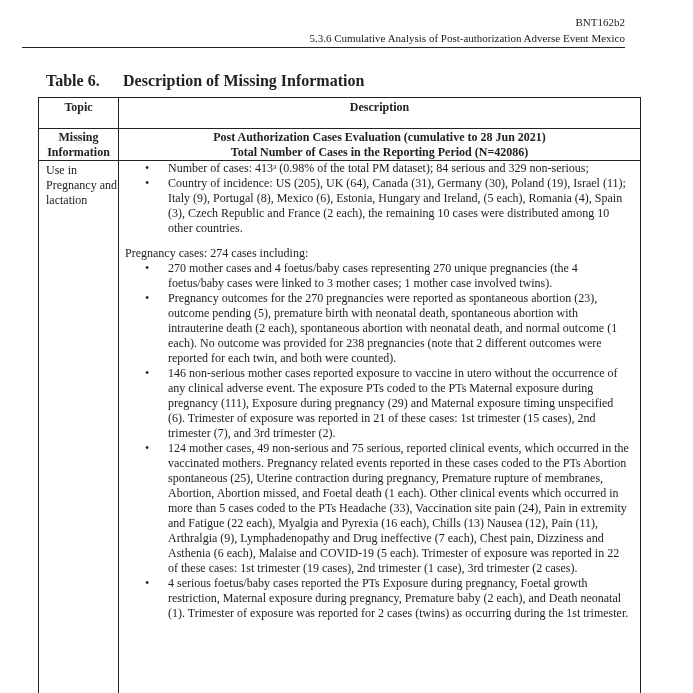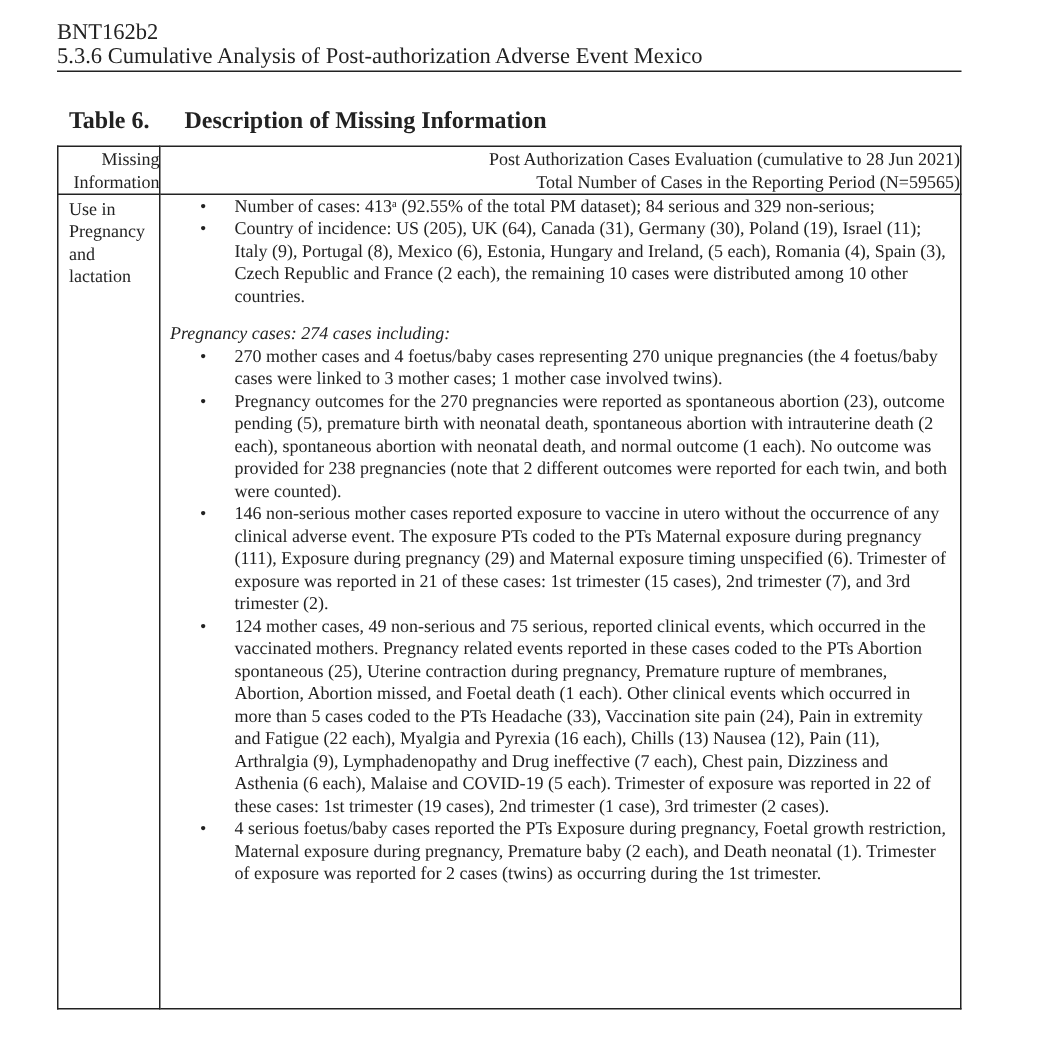--- a/index.html
+++ b/index.html
@@ -1,67 +1,71 @@
 <!DOCTYPE html>
 <html><head>
 <meta charset="utf-8">
 <style>
   html, body { margin: 0; padding: 0; background: #ffffff; }
   body {
     width: 693px; height: 693px; overflow: hidden; position: relative;
     font-family: "Liberation Serif", "DejaVu Serif", serif; color: #222;
   }
-  .doc-header { position: absolute; left: 38px; top: 14px; width: 603px; font-size: 15px; line-height: 16px; }
+  .doc-header { position: absolute; left: 22px; top: 14px; width: 603px; font-size: 11px; line-height: 16px; text-align: right; }
   .doc-header .rule { border-bottom: 1.3px solid #222; padding-bottom: 1px; }
   .table-title { position: absolute; left: 46px; top: 72px; font-size: 16px; font-weight: bold; }
   .table-title .num { display: inline-block; width: 77px; }
   table.info {
     position: absolute; left: 38px; top: 97px; width: 603px;
     border-collapse: collapse; font-size: 12px; line-height: 15px;
   }
   table.info td, table.info th { border: 1px solid #222; vertical-align: top; padding: 0; }
   table.info th { font-weight: bold; text-align: center; height: 28px; padding-top: 2px; }
   .col-topic { width: 79px; }
-  .subhead td { text-align: right; font-weight: normal; height: 28px; padding-top: 1px !important; }
+  .subhead td { text-align: center; font-weight: bold; height: 28px; padding-top: 1px !important; }
   .topic-cell { padding: 2px 0 0 7px !important; text-align: left; }
   .desc-cell { padding: 0 !important; }
   ul.blist { list-style: none; margin: 0; padding: 0; }
   ul.blist li { position: relative; padding-left: 49px; padding-right: 8px; }
   ul.blist li .bullet { position: absolute; left: 26px; top: 0; }
   .b1 { padding-top: 22px; }
-  .para { padding: 10px 0 0 6px; font-style: italic; }
+  .para { padding: 10px 0 0 6px; }
   .b2 { padding-top: 9px; }
   .b3 { padding-top: 10px; }
 </style>
 </head>
 <body>
 
 <div class="doc-header">
   <div>BNT162b2</div>
   <div class="rule">5.3.6 Cumulative Analysis of Post-authorization Adverse Event Mexico</div>
 </div>
 
 <div class="table-title">
   <span class="num">Table 6.</span><span>Description of Missing Information</span>
 </div>
 
 <table class="info">
   <tbody>
+      <tr>
+    <th class="col-topic">Topic</th>
+    <th>Description</th>
+  </tr>
   <tr class="subhead">
     <td>Missing Information</td>
     <td>
       <div>Post Authorization Cases Evaluation (cumulative to 28 Jun 2021)</div>
-      <div>Total Number of Cases in the Reporting Period (N=59565)</div>
+      <div>Total Number of Cases in the Reporting Period (N=42086)</div>
     </td>
   </tr>
   <tr>
     <td class="topic-cell" style="height:540px;">Use in Pregnancy and lactation</td>
     <td class="desc-cell">
       <ul class="blist b1">
-        <li><span class="bullet">•</span><span>Number of cases: 413ᵃ (92.55% of the total PM dataset); 84 serious and 329 non-serious;</span></li>
+        <li><span class="bullet">•</span><span>Number of cases: 413ᵃ (0.98% of the total PM dataset); 84 serious and 329 non-serious;</span></li>
         <li><span class="bullet">•</span><span>Country of incidence: US (205), UK (64), Canada (31), Germany (30), Poland (19), Israel (11); Italy (9), Portugal (8), Mexico (6), Estonia, Hungary and Ireland, (5 each), Romania (4), Spain (3), Czech Republic and France (2 each), the remaining 10 cases were distributed among 10 other countries.</span></li>
       </ul>
       <div class="para">Pregnancy cases: 274 cases including:</div>
       <ul class="blist b2">
         <li><span class="bullet">•</span><span>270 mother cases and 4 foetus/baby cases representing 270 unique pregnancies (the 4 foetus/baby cases were linked to 3 mother cases; 1 mother case involved twins).</span></li>
         <li><span class="bullet">•</span><span>Pregnancy outcomes for the 270 pregnancies were reported as spontaneous abortion (23), outcome pending (5), premature birth with neonatal death, spontaneous abortion with intrauterine death (2 each), spontaneous abortion with neonatal death, and normal outcome (1 each). No outcome was provided for 238 pregnancies (note that 2 different outcomes were reported for each twin, and both were counted).</span></li>
       </ul>
       <ul class="blist b3">
         <li><span class="bullet">•</span><span>146 non-serious mother cases reported exposure to vaccine in utero without the occurrence of any clinical adverse event. The exposure PTs coded to the PTs Maternal exposure during pregnancy (111), Exposure during pregnancy (29) and Maternal exposure timing unspecified (6). Trimester of exposure was reported in 21 of these cases: 1st trimester (15 cases), 2nd trimester (7), and 3rd trimester (2).</span></li>
         <li><span class="bullet">•</span><span>124 mother cases, 49 non-serious and 75 serious, reported clinical events, which occurred in the vaccinated mothers. Pregnancy related events reported in these cases coded to the PTs Abortion spontaneous (25), Uterine contraction during pregnancy, Premature rupture of membranes, Abortion, Abortion missed, and Foetal death (1 each). Other clinical events which occurred in more than 5 cases coded to the PTs Headache (33), Vaccination site pain (24), Pain in extremity and Fatigue (22 each), Myalgia and Pyrexia (16 each), Chills (13) Nausea (12), Pain (11), Arthralgia (9), Lymphadenopathy and Drug ineffective (7 each), Chest pain, Dizziness and Asthenia (6 each), Malaise and COVID-19 (5 each). Trimester of exposure was reported in 22 of these cases: 1st trimester (19 cases), 2nd trimester (1 case), 3rd trimester (2 cases).</span></li>

